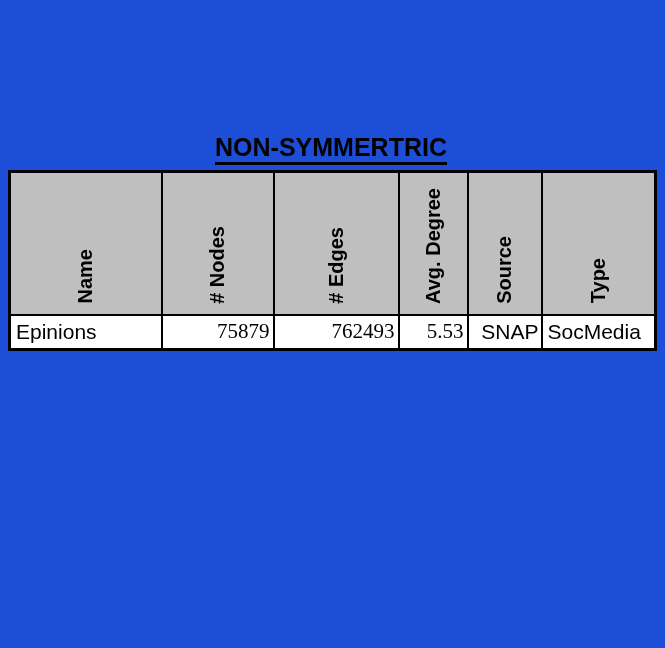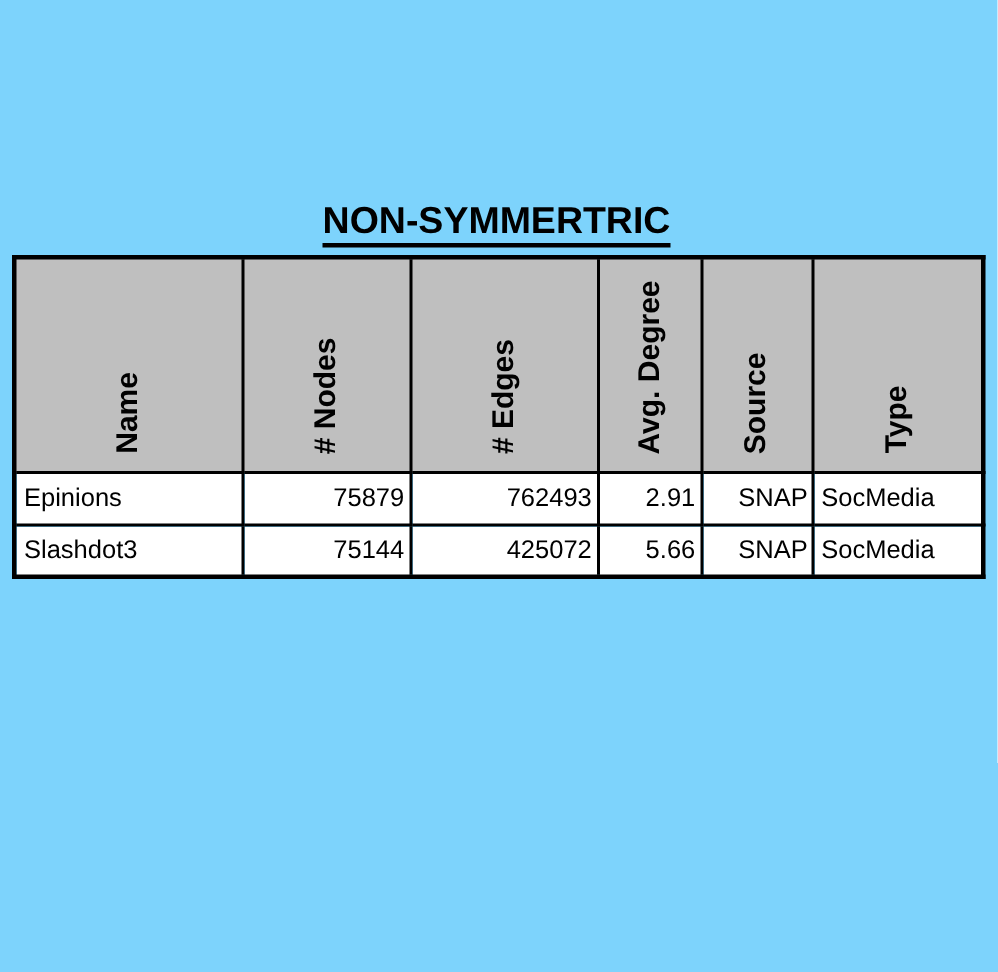--- a/index.html
+++ b/index.html
@@ -5,21 +5,21 @@
   html, body {
     margin: 0;
     padding: 0;
     background: #ffffff;
     font-family: "Liberation Sans", sans-serif;
   }
   .page {
     position: relative;
     width: 665px;
     height: 648px;
-    background: #7dd3fc;
+    background: #1d4ed8;
     overflow: hidden;
   }
   .title {
     position: absolute;
     left: 8px;
     top: 133px;
     width: 646px;
     text-align: center;
     font-size: 25px;
     font-weight: 700;
@@ -58,29 +58,29 @@
     display: inline-block;
     writing-mode: vertical-rl;
     transform: rotate(180deg);
     font-weight: 700;
     font-size: 20px;
     line-height: 1.05;
     white-space: nowrap;
     color: #000000;
   }
   td {
-    font-size: 17px;
+    font-size: 21px;
     color: #000000;
     vertical-align: middle;
     overflow: hidden;
     white-space: nowrap;
     background: #ffffff;
   }
   td.c-left  { text-align: left;  padding: 0 2px 0 5px; }
-  td.c-num   { text-align: right; padding: 0 3px 0 2px; }
+  td.c-num   { text-align: right; padding: 0 3px 0 2px; font-family: Liberation Serif, serif; }
   td.c-left2 { text-align: right;  padding: 0 2px 0 3px; }
 </style>
 </head>
 <body>
 
 <div class="page">
 
   <div class="title">
     <span class="underlined">NON-SYMMERTRIC</span>
   </div>
@@ -114,28 +114,20 @@
         <th class="hcell">
           <span class="vtext">Type</span>
         </th>
       </tr>
     </thead>
     <tbody>
       <tr>
         <td class="c-left">Epinions</td>
         <td class="c-num">75879</td>
         <td class="c-num">762493</td>
-        <td class="c-num">2.91</td>
-        <td class="c-left2">SNAP</td>
-        <td class="c-left">SocMedia</td>
-      </tr>
-      <tr>
-        <td class="c-left">Slashdot3</td>
-        <td class="c-num">75144</td>
-        <td class="c-num">425072</td>
-        <td class="c-num">5.66</td>
+        <td class="c-num">5.53</td>
         <td class="c-left2">SNAP</td>
         <td class="c-left">SocMedia</td>
       </tr>
     </tbody>
   </table>
 
 </div>
 
 </body></html>

